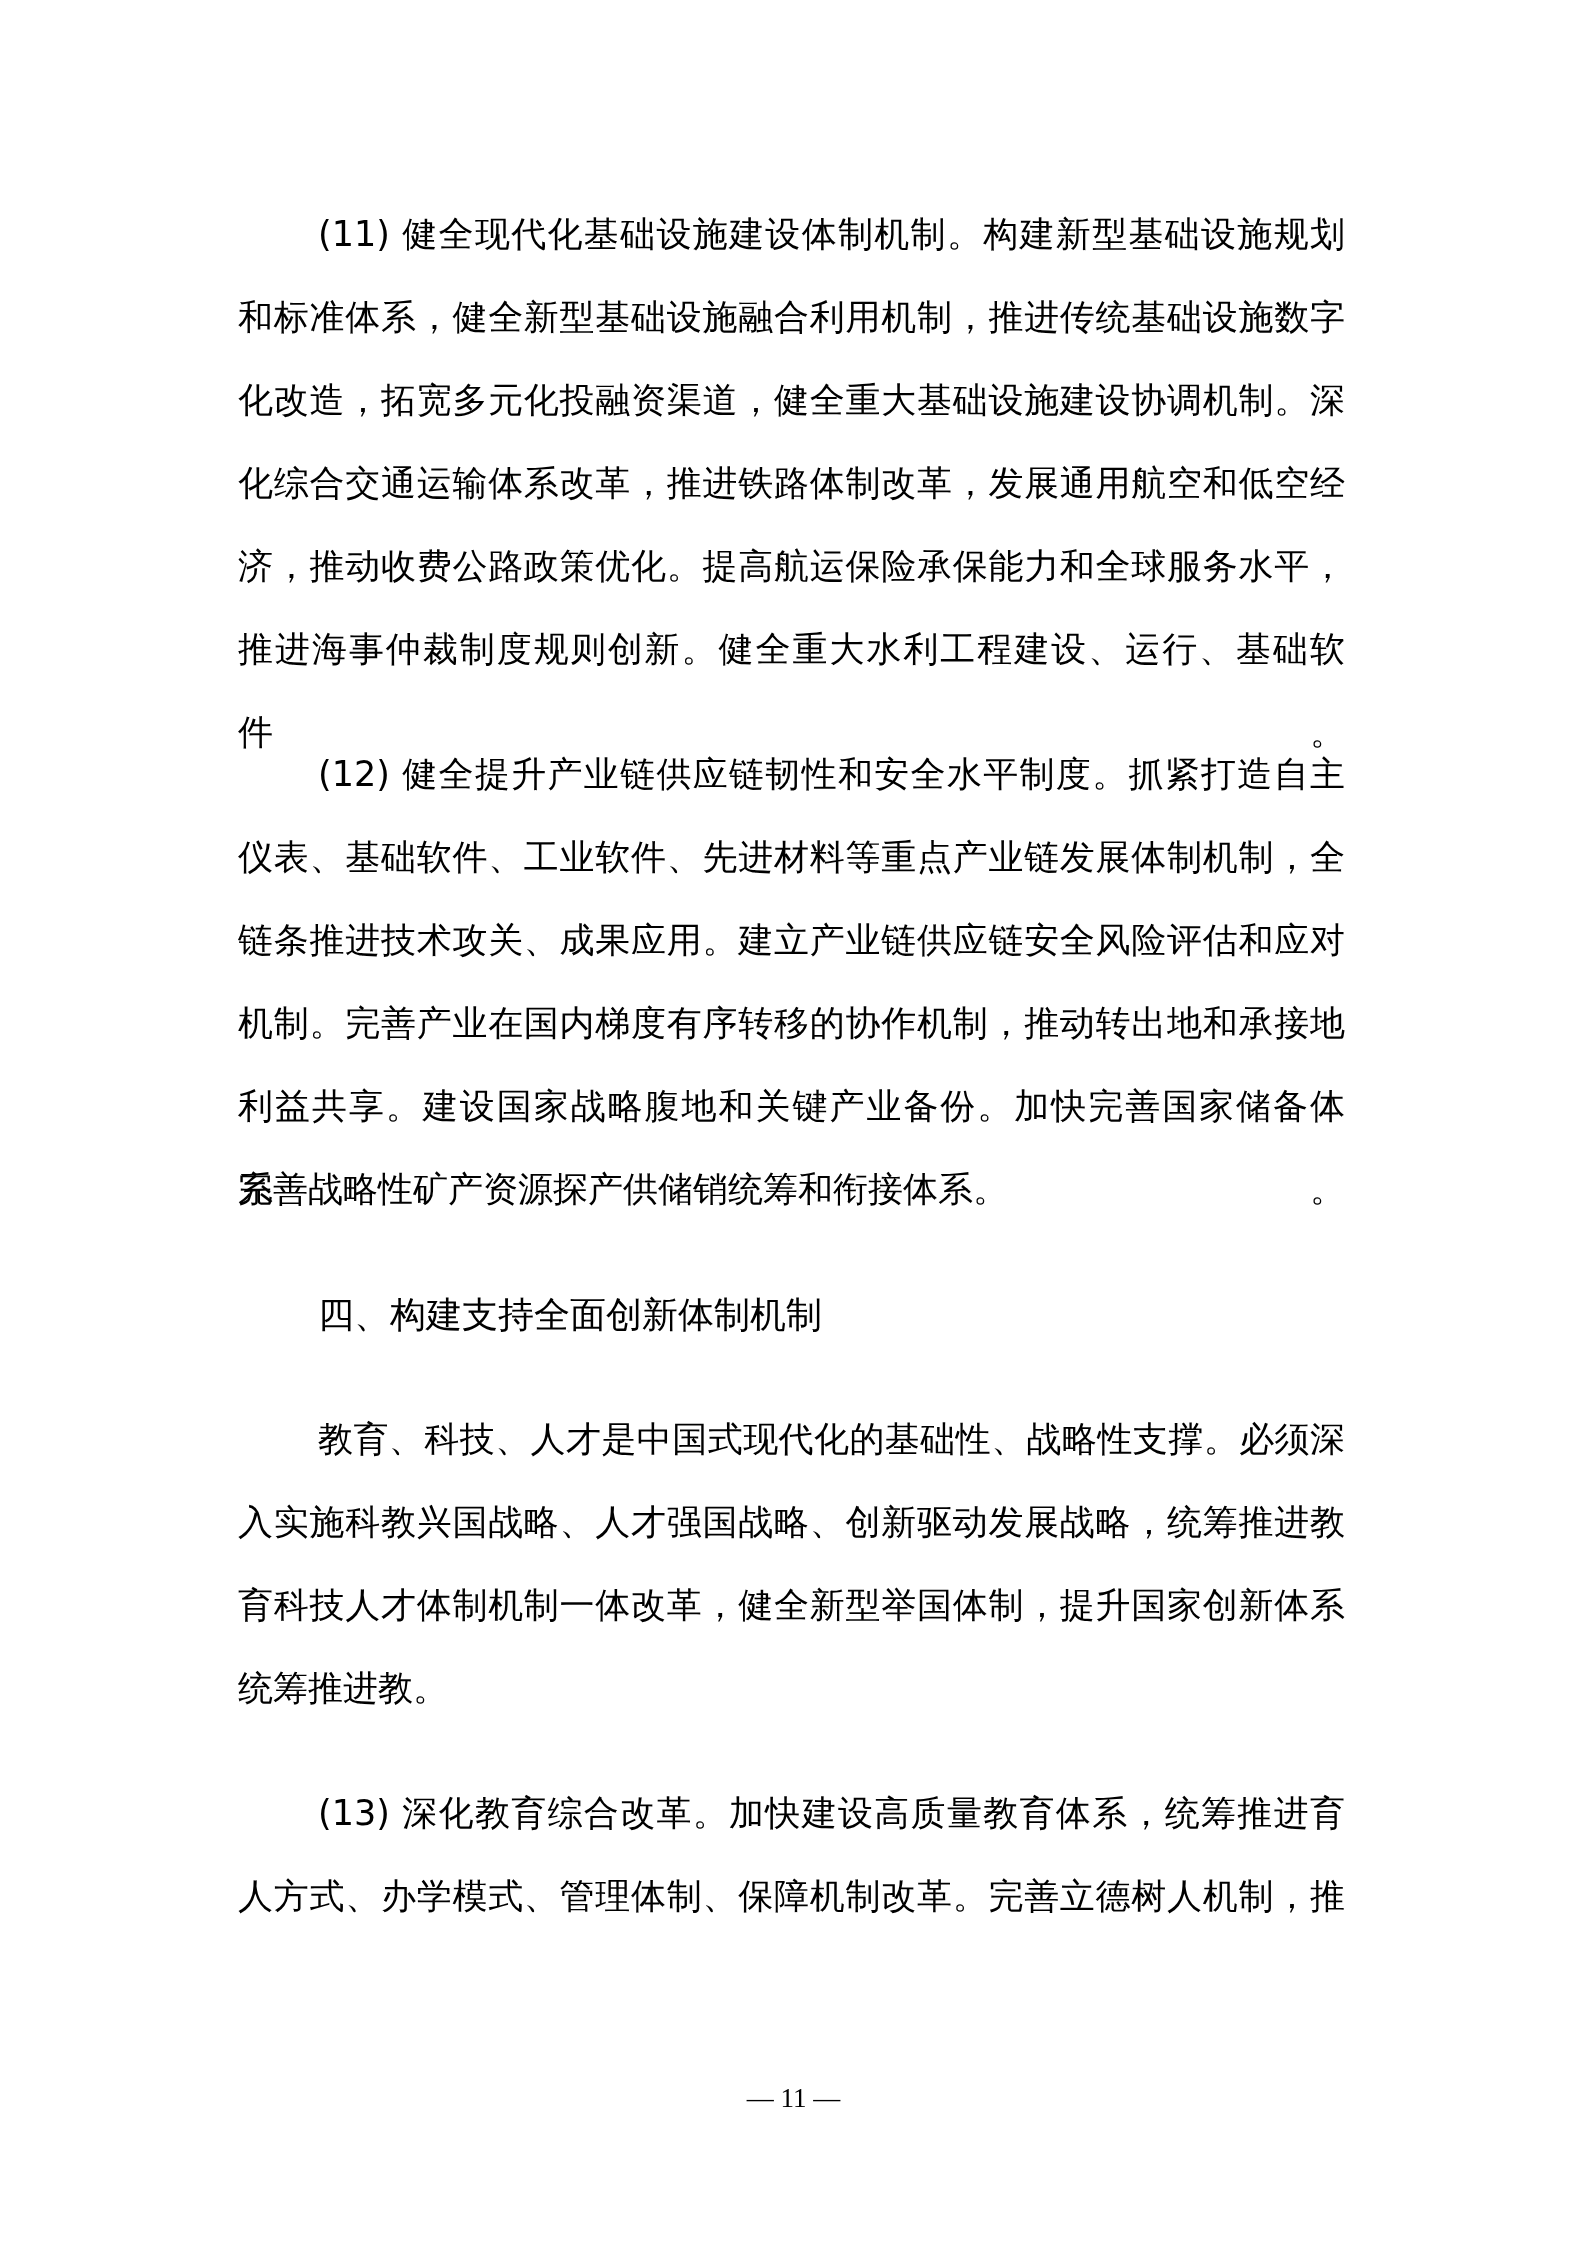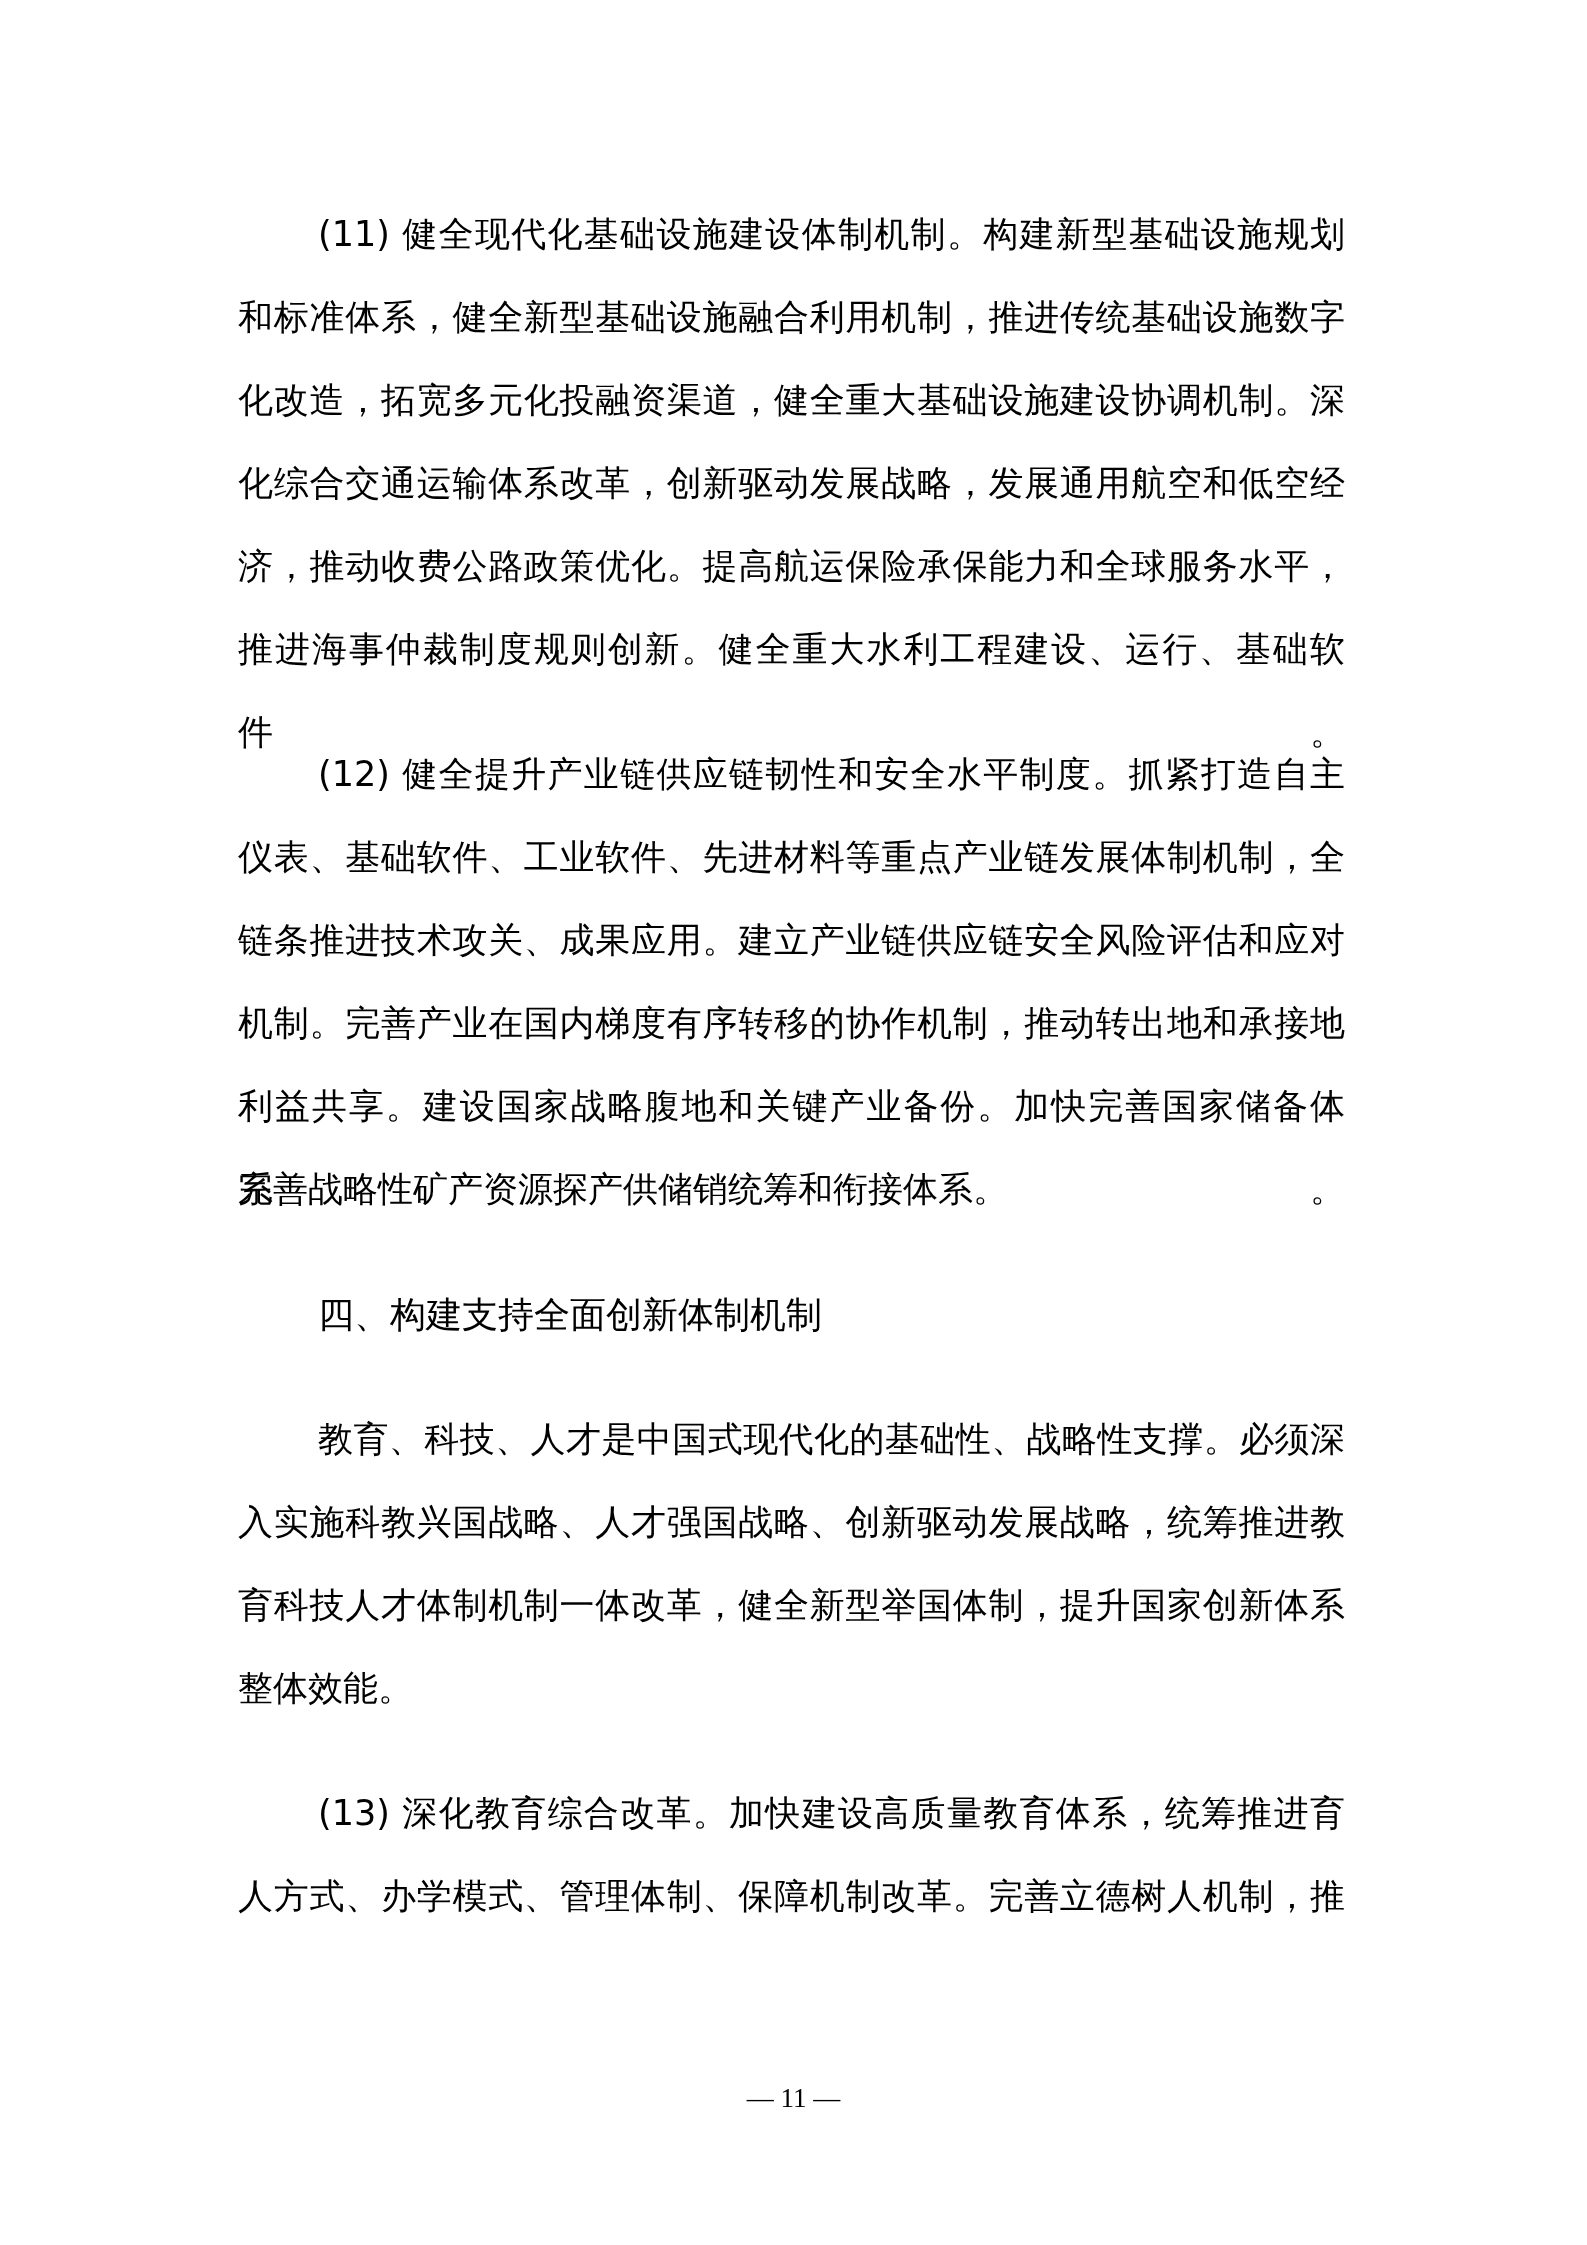--- a/index.html
+++ b/index.html
@@ -64,40 +64,40 @@
 </style>
 </head>
 <body>
 
 <div class="page">
   <div class="content" id="doc-body">
       <div class="block">
         <div class="line indent">(11) 健全现代化基础设施建设体制机制。构建新型基础设施规划</div>
         <div class="line">和标准体系，健全新型基础设施融合利用机制，推进传统基础设施数字</div>
         <div class="line">化改造，拓宽多元化投融资渠道，健全重大基础设施建设协调机制。深</div>
-        <div class="line">化综合交通运输体系改革，创新驱动发展战略，发展通用航空和低空经</div>
+        <div class="line">化综合交通运输体系改革，推进铁路体制改革，发展通用航空和低空经</div>
         <div class="line">济，推动收费公路政策优化。提高航运保险承保能力和全球服务水平，</div>
         <div class="line">推进海事仲裁制度规则创新。健全重大水利工程建设、运行、基础软件。</div>
       </div>
       <div class="block">
         <div class="line indent">(12) 健全提升产业链供应链韧性和安全水平制度。抓紧打造自主</div>
         <div class="line">仪表、基础软件、工业软件、先进材料等重点产业链发展体制机制，全</div>
         <div class="line">链条推进技术攻关、成果应用。建立产业链供应链安全风险评估和应对</div>
         <div class="line">机制。完善产业在国内梯度有序转移的协作机制，推动转出地和承接地</div>
         <div class="line">利益共享。建设国家战略腹地和关键产业备份。加快完善国家储备体系。</div>
         <div class="line short">完善战略性矿产资源探产供储销统筹和衔接体系。</div>
       </div>
       <div class="block heading">
         <div class="line indent short">四、构建支持全面创新体制机制</div>
       </div>
       <div class="block">
         <div class="line indent">教育、科技、人才是中国式现代化的基础性、战略性支撑。必须深</div>
         <div class="line">入实施科教兴国战略、人才强国战略、创新驱动发展战略，统筹推进教</div>
         <div class="line">育科技人才体制机制一体改革，健全新型举国体制，提升国家创新体系</div>
-        <div class="line short">整体效能。</div>
+        <div class="line short">统筹推进教。</div>
       </div>
       <div class="block">
         <div class="line indent">(13) 深化教育综合改革。加快建设高质量教育体系，统筹推进育</div>
         <div class="line">人方式、办学模式、管理体制、保障机制改革。完善立德树人机制，推</div>
       </div>
     </div>
   <div class="footer">— 11 —</div>
 </div>
 
 </body></html>

